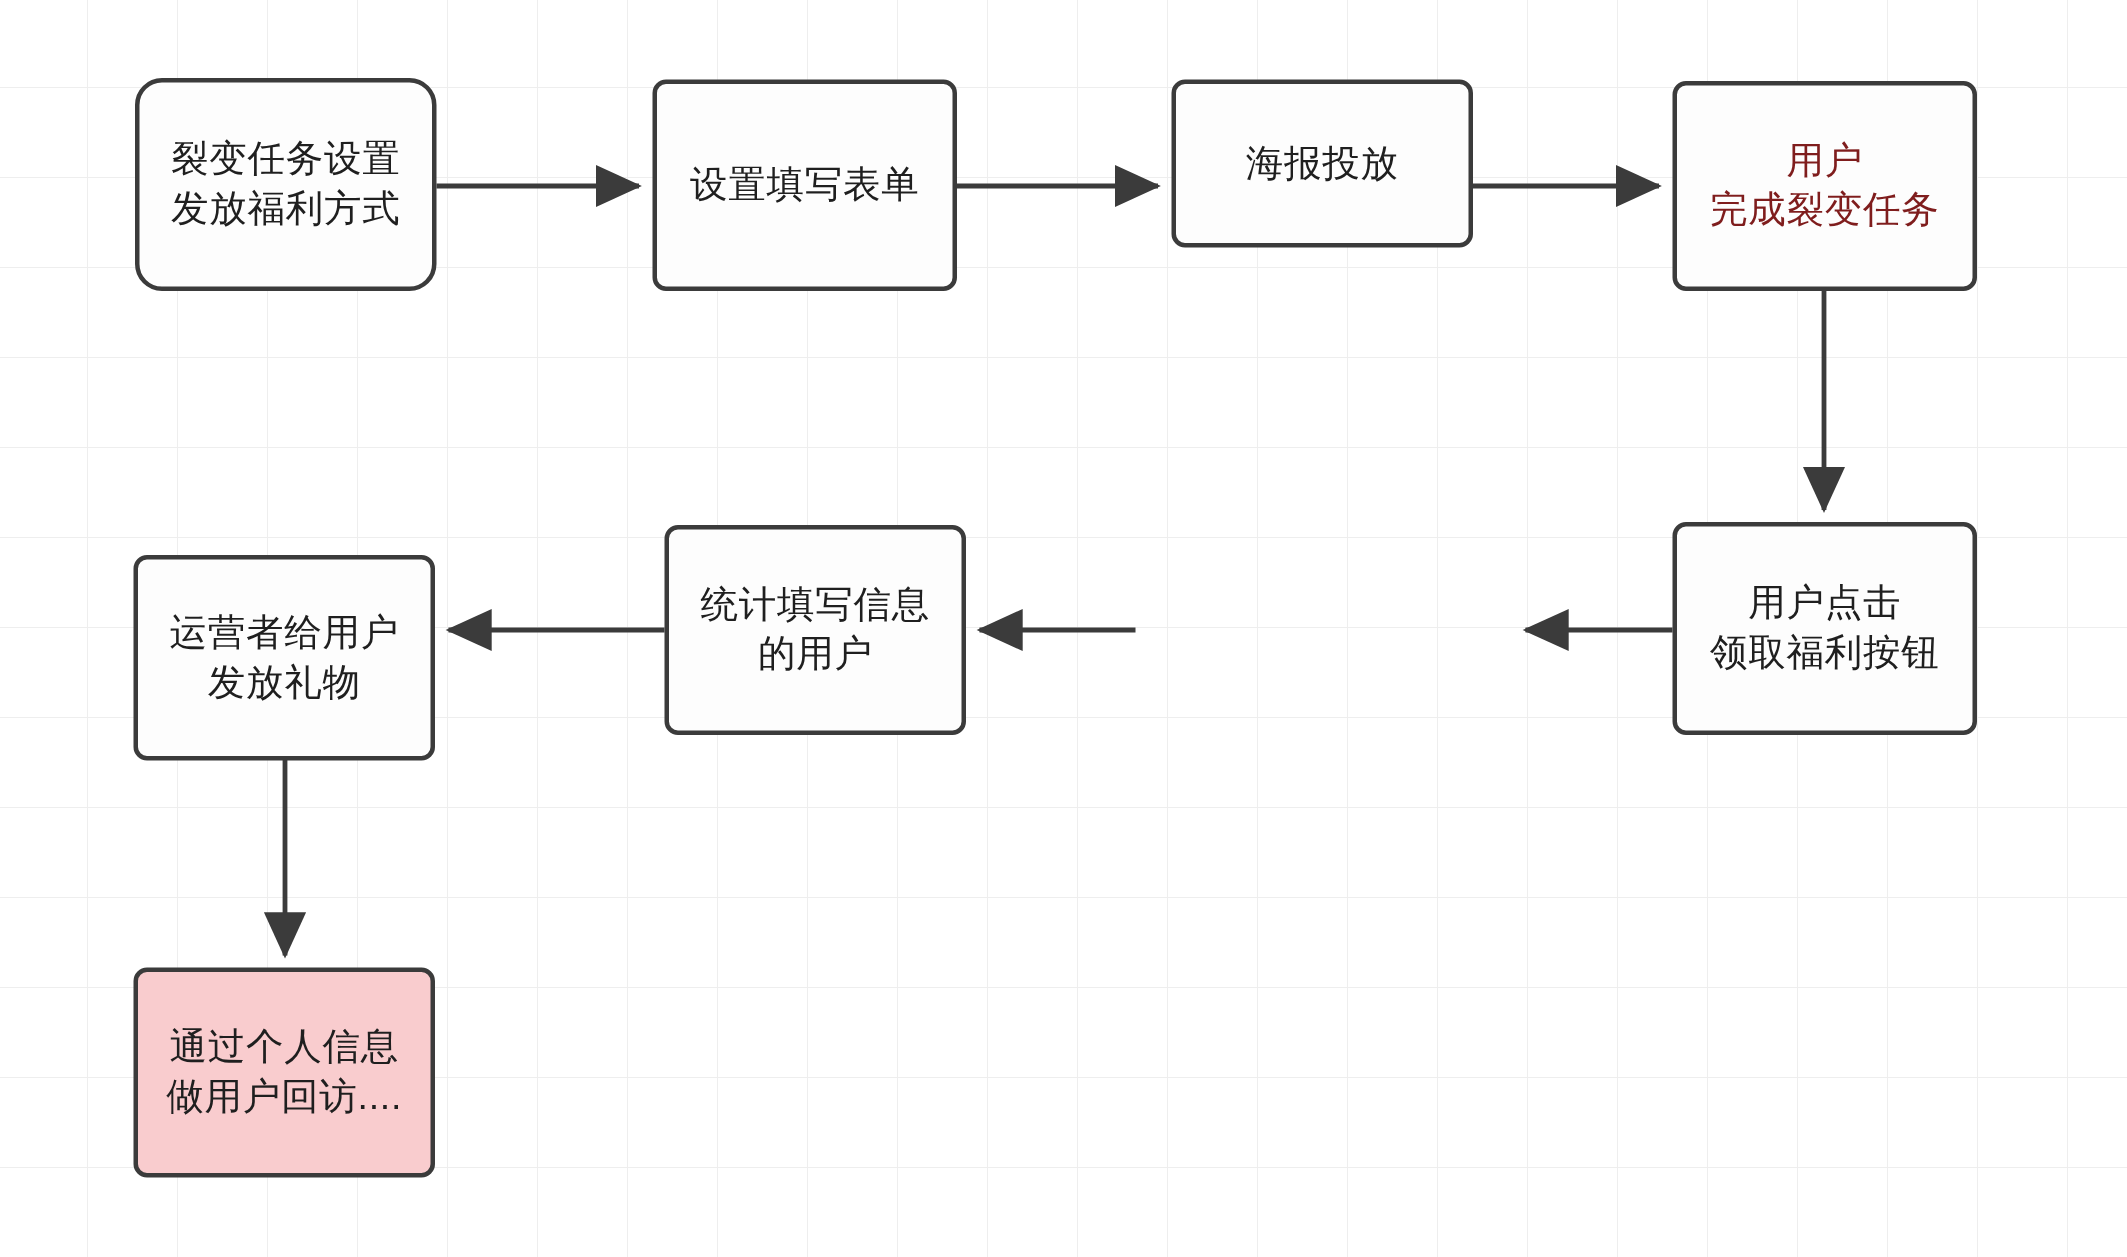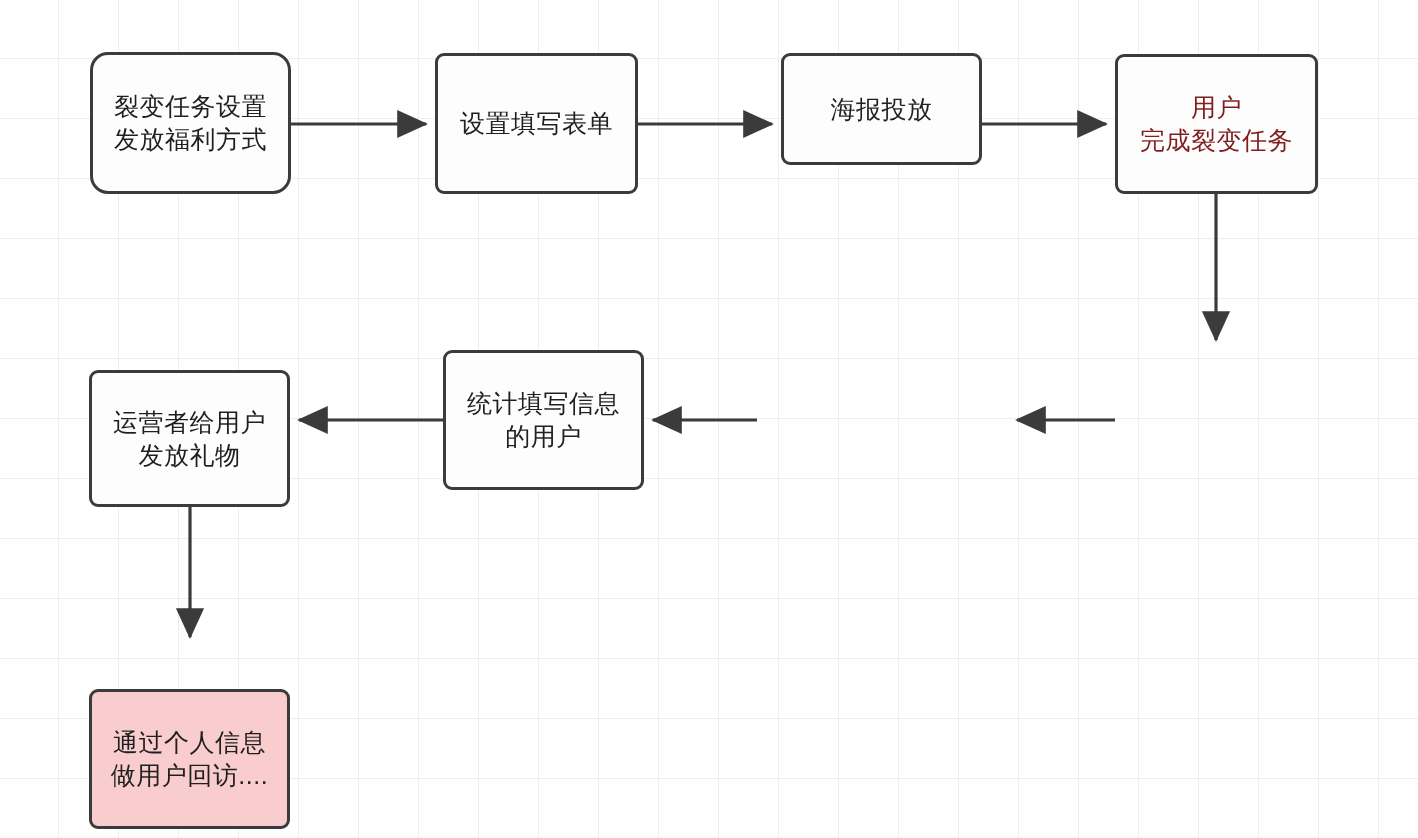--- a/index.html
+++ b/index.html
@@ -50,21 +50,20 @@
     font-size: 25px;
     line-height: 1.32;
     letter-spacing: 0.5px;
     white-space: pre-line;
     padding: 4px 6px;
   }
 
   .node.accent {
     background: #f9ccce;
     border-color: #3b3b3b;
-    margin-top: 44px;
   }
 
   .node-label {
     display: block;
     white-space: pre-line;
   }
 </style>
 </head>
 <body>
 
@@ -105,20 +104,24 @@
 
   <div class="node" style="left: 781px; top: 53px; width: 201px; height: 112px; background: rgb(253, 253, 253); border-color: rgb(59, 59, 59); color: rgb(31, 31, 31);">
     <span class="node-label">海报投放</span>
   </div>
 
   <div class="node" style="left: 1115px; top: 54px; width: 203px; height: 140px; background: rgb(253, 253, 253); border-color: rgb(59, 59, 59); color: #7f1d1d;">
     <span class="node-label">用户
 完成裂变任务</span>
   </div>
 
+  <div class="node" style="left: 1115px; top: 348px; width: 203px; height: 142px; background: rgb(253, 253, 253); border-color: rgb(59, 59, 59); color: rgb(31, 31, 31);">
+    <span class="node-label">用户点击
+领取福利按钮</span>
+  </div>
 
 
   <div class="node" style="left: 443px; top: 350px; width: 201px; height: 140px; background: rgb(253, 253, 253); border-color: rgb(59, 59, 59); color: rgb(31, 31, 31);">
     <span class="node-label">统计填写信息
 的用户</span>
   </div>
 
   <div class="node" style="left: 89px; top: 350px; width: 201px; height: 137px; background: rgb(253, 253, 253); border-color: rgb(59, 59, 59); color: rgb(31, 31, 31); margin-top: 20px;">
     <span class="node-label">运营者给用户
 发放礼物</span>

